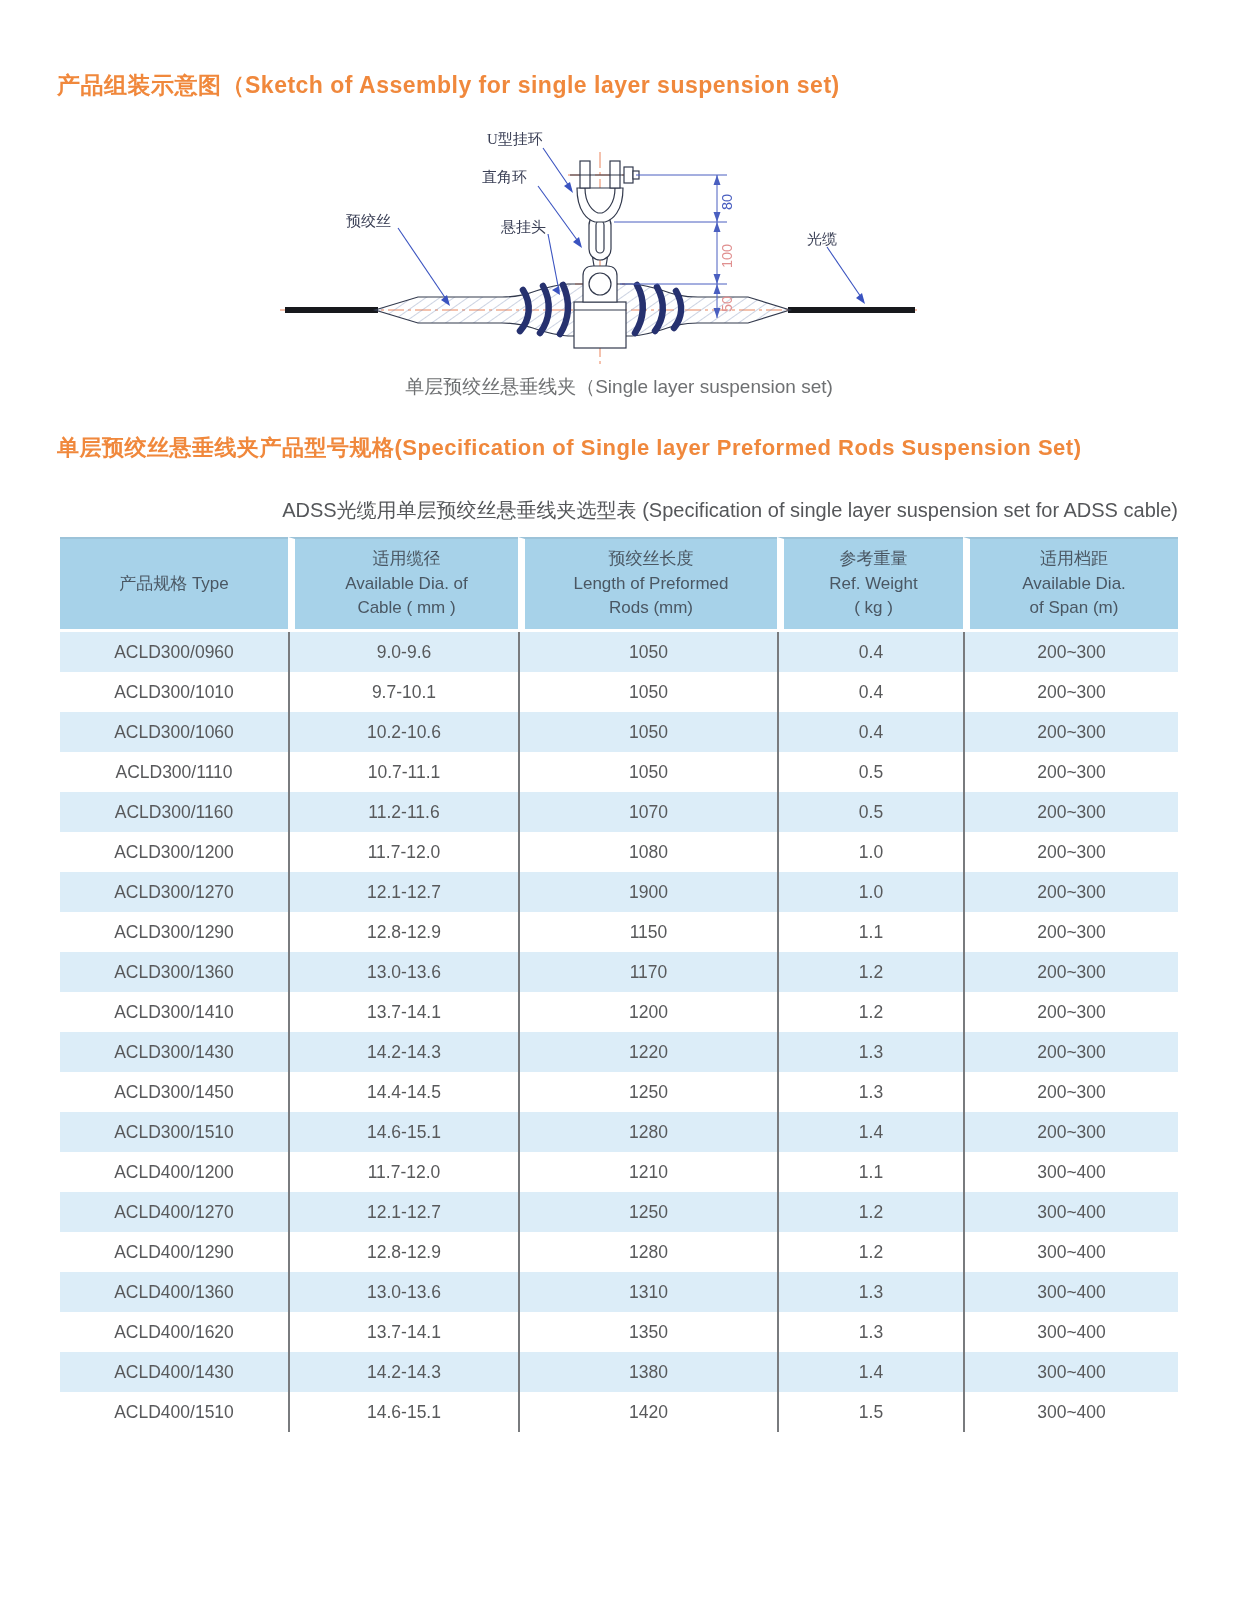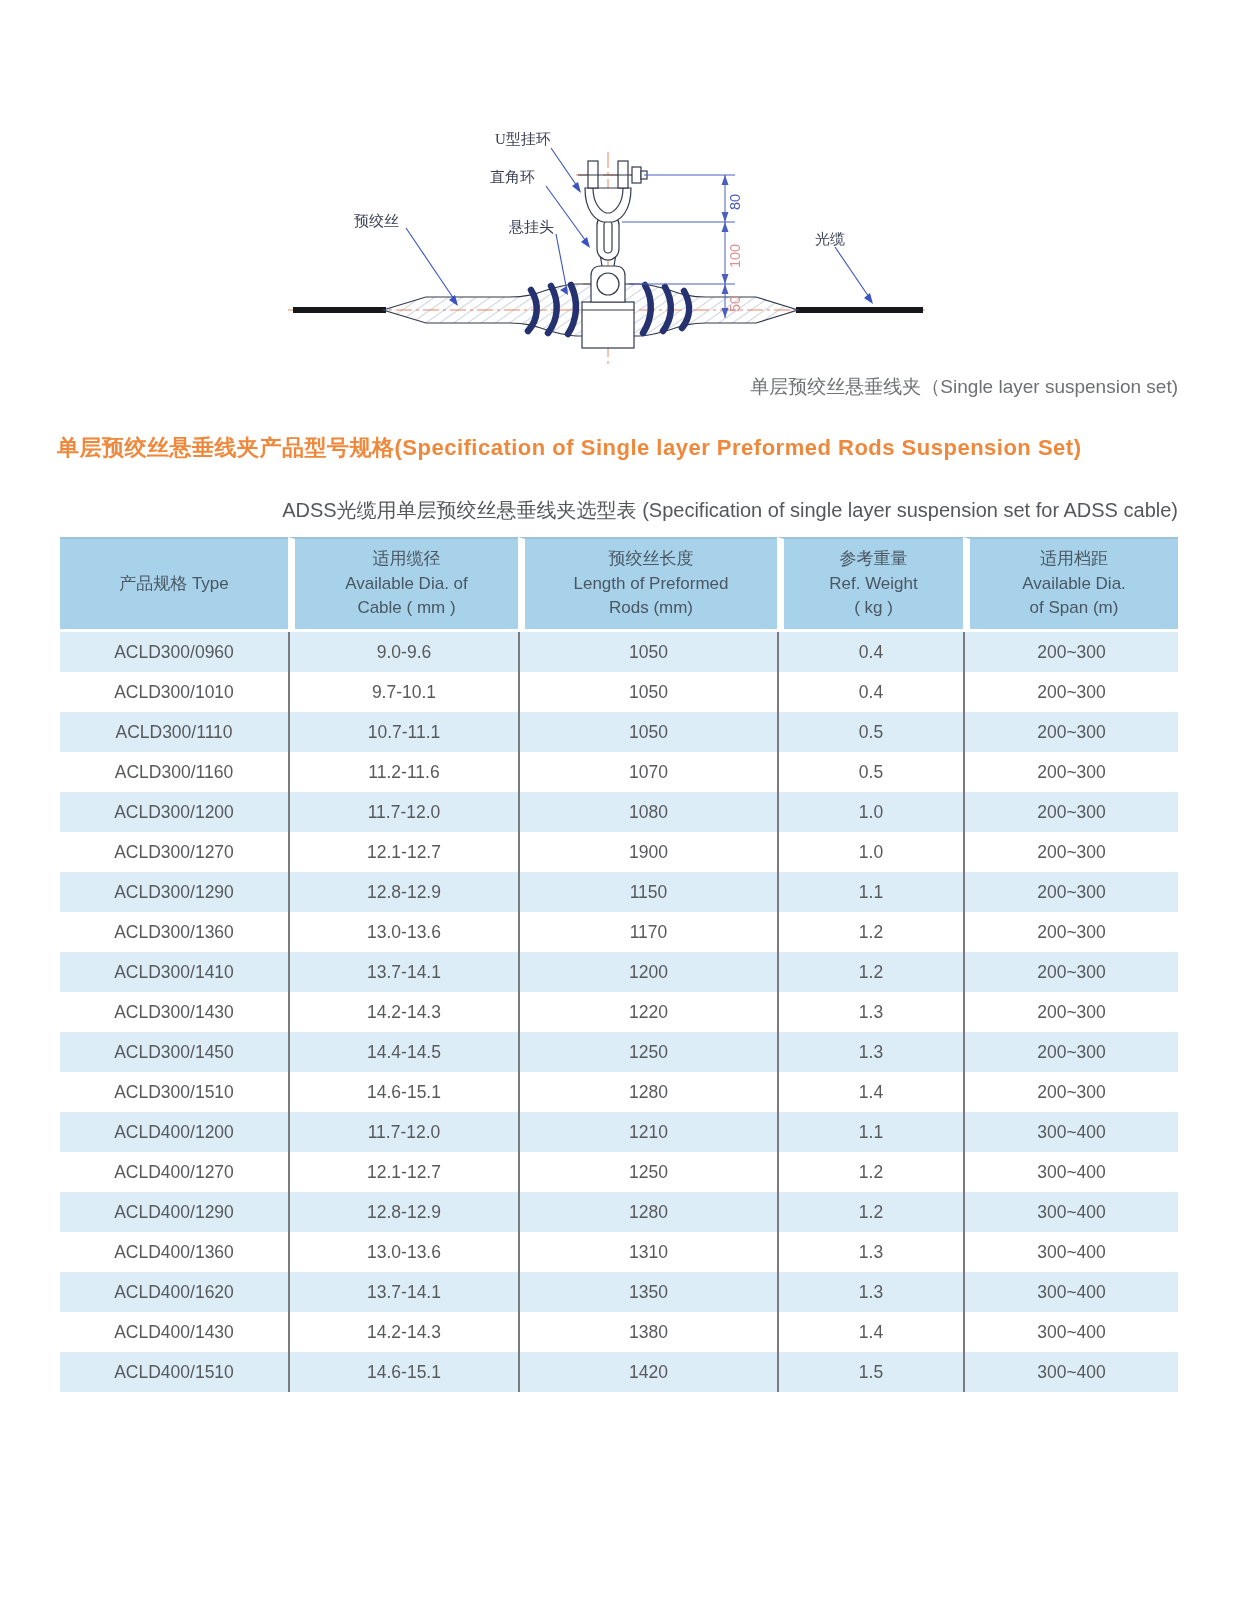--- a/index.html
+++ b/index.html
@@ -10,24 +10,24 @@
     font-family:"Liberation Sans", sans-serif;
     overflow:hidden;
   }
   .h-orange{
     position:absolute;left:57px;
     font-size:23px;font-weight:bold;color:#f0883c;
     letter-spacing:0.5px;white-space:nowrap;
   }
   #heading1{top:70px;}
   #heading2{top:433px;font-size:22px;}
-  .diagram-wrap{position:absolute;left:288px;top:116px;width:640px;height:255px;}
+  .diagram-wrap{position:absolute;left:280px;top:116px;width:640px;height:255px;}
   .caption{
     position:absolute;left:60px;top:374px;width:1118px;
-    text-align:right;font-size:19px;color:#6e7072;white-space:nowrap;
+    text-align:center;font-size:19px;color:#6e7072;white-space:nowrap;
   }
   .subtitle{
     position:absolute;left:60px;top:497px;width:1118px;
     text-align:right;font-size:20px;color:#55575a;white-space:nowrap;
   }
   .spec-table{
     position:absolute;left:60px;top:537px;width:1118px;
     border-collapse:separate;border-spacing:0;table-layout:fixed;
   }
   .spec-table th,.spec-table td{box-sizing:border-box;padding:0;text-align:center;}
@@ -57,20 +57,21 @@
   .dim-text{font-family:"Liberation Sans", sans-serif;font-size:14.5px;}
   .dim-blue{fill:#4a5fc0;}
   .dim-pink{fill:#e09090;}
   .ribbon{stroke:#26316f;stroke-width:6.5;fill:none;stroke-linecap:round;}
 </style>
 </head>
 <body>
 
 <div class="page">
 
+  <div id="heading1" class="h-orange">产品组装示意图（Sketch of Assembly for single layer suspension set)</div>
 
   <div class="diagram-wrap">
     <svg width="640" height="255" viewBox="0 0 640 255">
       <defs>
         <pattern id="hatch" width="8" height="8" patternTransform="rotate(55)" patternUnits="userSpaceOnUse">
           <line x1="0" y1="0" x2="0" y2="8" stroke="#8090b8" stroke-width="0.8"></line>
         </pattern>
       </defs>
 
       <line class="centerline" x1="0" y1="194" x2="640" y2="194"></line>
@@ -173,20 +174,27 @@
           <td>200~300</td>
         </tr>
         <tr>
           <td>ACLD300/1010</td>
           <td>9.7-10.1</td>
           <td>1050</td>
           <td>0.4</td>
           <td>200~300</td>
         </tr>
         <tr>
+          <td>ACLD300/1060</td>
+          <td>10.2-10.6</td>
+          <td>1050</td>
+          <td>0.4</td>
+          <td>200~300</td>
+        </tr>
+        <tr>
           <td>ACLD300/1110</td>
           <td>10.7-11.1</td>
           <td>1050</td>
           <td>0.5</td>
           <td>200~300</td>
         </tr>
         <tr>
           <td>ACLD300/1160</td>
           <td>11.2-11.6</td>
           <td>1070</td>

